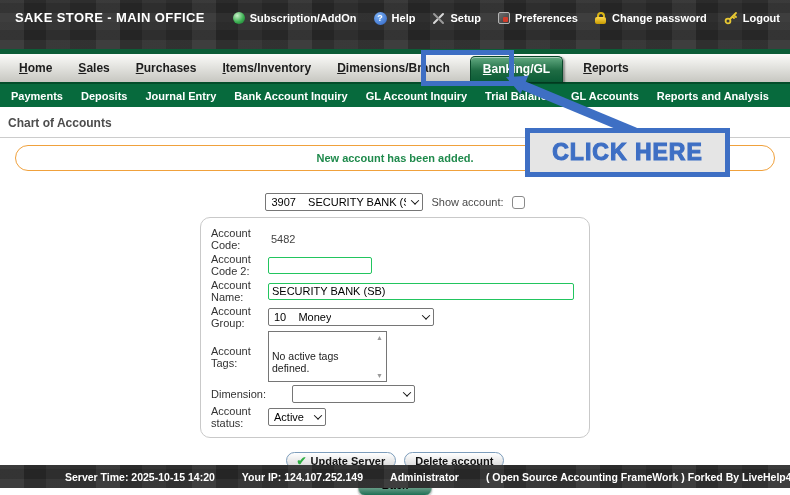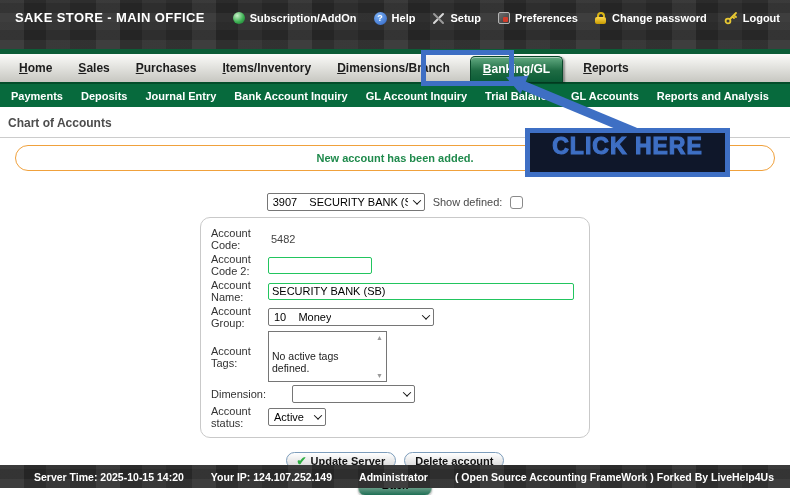--- a/index.html
+++ b/index.html
@@ -80,30 +80,30 @@
     padding:0 10px; height:17px; cursor:pointer; font-family:"Liberation Sans",sans-serif; }
   .check-glyph { color:#2fae43; font-size:12px; line-height:1; }
   .back-row { display:flex; justify-content:center; margin-top:5px; }
   .back-btn { width:74px; height:22px; border:1px solid #93b1a3; border-radius:7px;
     background:linear-gradient(180deg,#d9e6df 0%, #8fb5a2 45%, #1f6f55 100%);
     font-size:11px; font-weight:bold; color:#000; display:flex; align-items:center; justify-content:center;
     box-shadow:0 1px 2px rgba(0,0,0,.35); cursor:pointer; font-family:"Liberation Sans",sans-serif; }
 
   
   .footer { position:absolute; left:0; top:465px; width:790px; height:23px;
-    display:flex; align-items:center; gap:27px; padding-left:34px;
+    display:flex; align-items:center; gap:27px; padding-left:65px;
     color:#fff; font-size:10.5px; font-weight:bold; white-space:nowrap; }
 
   
   .tab-highlight { position:absolute; left:421px; top:50px; width:93px; height:36px;
     border:5px solid #3e6fc4; z-index:20; pointer-events:none; }
   .arrow-svg { position:absolute; left:495px; top:68px; width:160px; height:75px; z-index:21; pointer-events:none; }
   .click-here-box { position:absolute; left:525px; top:128px; width:205px; height:49px;
-    background:#0f172a; border:5px solid #3e6fc4; z-index:22;
-    display:flex; justify-content:center; }
+    background:#e5e5e5; border:5px solid #3e6fc4; z-index:22;
+    display:flex; align-items:center; justify-content:center; }
   .click-here-text { color:#3e6fc4; font-size:23px; font-weight:bold; letter-spacing:1px;
     -webkit-text-stroke:1.1px #3e6fc4; }
 </style>
 </head>
 <body>
 
 <div class="page">
 
   <div class="topbar dark-texture">
     <div class="topbar-title">SAKE STORE - MAIN OFFICE</div>
@@ -176,21 +176,21 @@
 
   <div class="alert">
     <span>New account has been added.</span>
   </div>
 
   <div class="selector-row">
     <div class="fake-select sel-account">
       <span class="val">3907    SECURITY BANK (SB)</span>
       <span class="chev"></span>
     </div>
-    <span class="show-inactive-label">Show defined:</span>
+    <span class="show-inactive-label">Show account:</span>
     <span class="checkbox"></span>
   </div>
 
   <div class="form-card">
     <div class="form-row">
       <span class="form-label">Account Code:</span>
       <span class="static-val">5482</span>
     </div>
     <div class="form-row">
       <span class="form-label">Account Code 2:</span>

